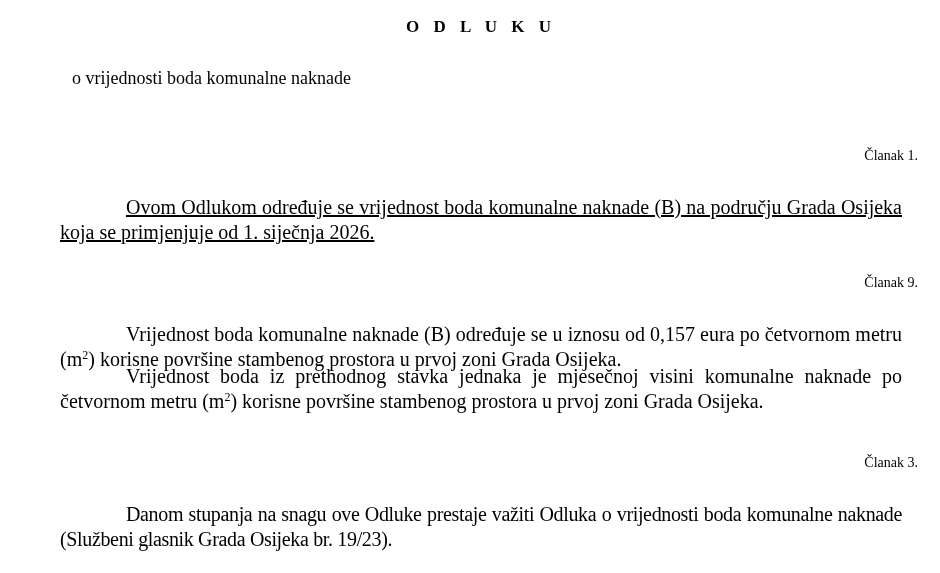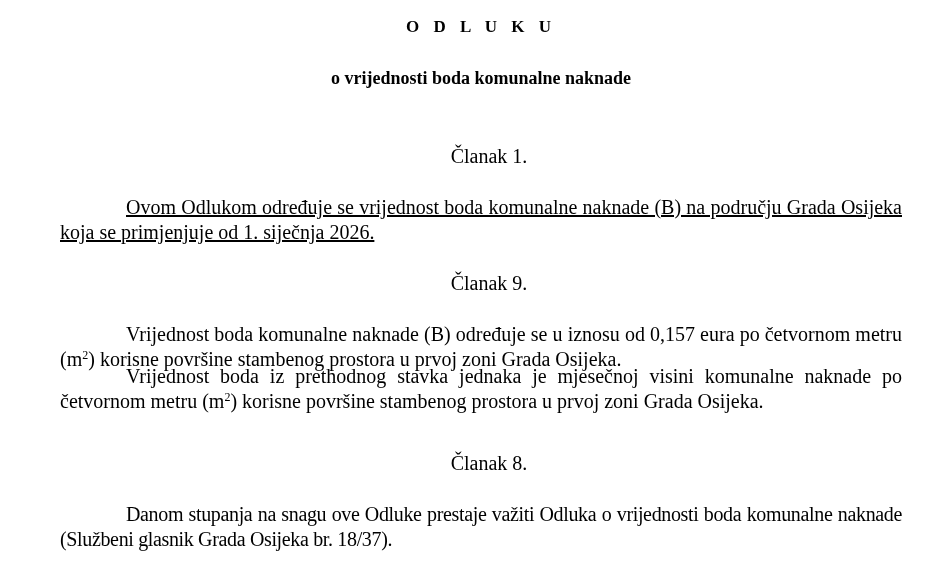--- a/index.html
+++ b/index.html
@@ -27,34 +27,34 @@
     top: 14px;
     width: 842px;
     text-align: center;
     font-weight: bold;
     font-size: 17px;
     letter-spacing: 5px;
     line-height: 26px;
   }
   .subtitle {
     position: absolute;
-    left: 0;
+    left: 12px;
     top: 65px;
     width: 842px;
-    text-align: center;
-    font-weight: bold;
+    text-align: left;
+    font-weight: normal;
     font-size: 18px;
     line-height: 26px;
   }
   .article-heading {
     position: absolute;
-    left: 8px;
+    left: 16px;
     width: 842px;
-    text-align: center;
-    font-size: 20px;
+    text-align: right;
+    font-size: 14px;
     line-height: 26px;
   }
   .para {
     position: absolute;
     left: 0;
     width: 842px;
     font-size: 20px;
     line-height: 25px;
     text-align: justify;
     text-indent: 66px;
@@ -82,17 +82,17 @@
   <div class="article-heading" style="top:143px;">Članak 1.</div>
 
   <p class="para" style="top:195px;text-decoration:underline;">Ovom Odlukom određuje se vrijednost boda komunalne naknade (B) na području Grada Osijeka koja se primjenjuje od 1. siječnja 2026.</p>
 
   <div class="article-heading" style="top:270px;">Članak 9.</div>
 
   <p class="para" style="top:322px;"><span>Vrijednost boda komunalne naknade (B) određuje se u iznosu od 0,157 eura po četvornom metru (m</span><sup>2</sup><span>) korisne površine stambenog prostora u prvoj zoni Grada Osijeka.</span></p>
 
   <p class="para" style="top:364px;"><span>Vrijednost boda iz prethodnog stavka jednaka je mjesečnoj visini komunalne naknade po četvornom metru (m</span><sup>2</sup><span>) korisne površine stambenog prostora u prvoj zoni Grada Osijeka.</span></p>
 
-  <div class="article-heading" style="top:450px;">Članak 8.</div>
+  <div class="article-heading" style="top:450px;">Članak 3.</div>
 
-  <p class="para condensed" style="top:502px;">Danom stupanja na snagu ove Odluke prestaje važiti Odluka o vrijednosti boda komunalne naknade (Službeni glasnik Grada Osijeka br. 18/37).</p>
+  <p class="para condensed" style="top:502px;">Danom stupanja na snagu ove Odluke prestaje važiti Odluka o vrijednosti boda komunalne naknade (Službeni glasnik Grada Osijeka br. 19/23).</p>
 
 </div>
 
 </body></html>

